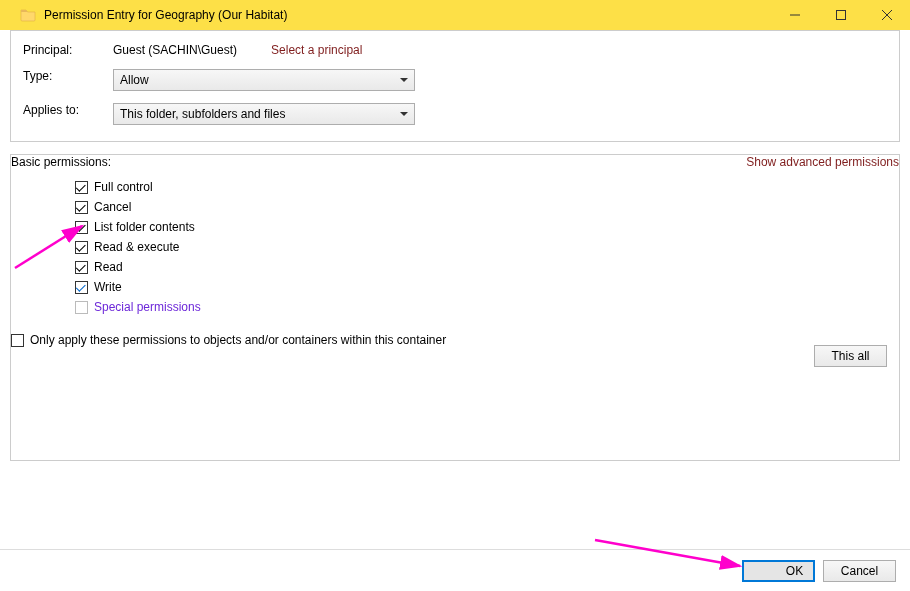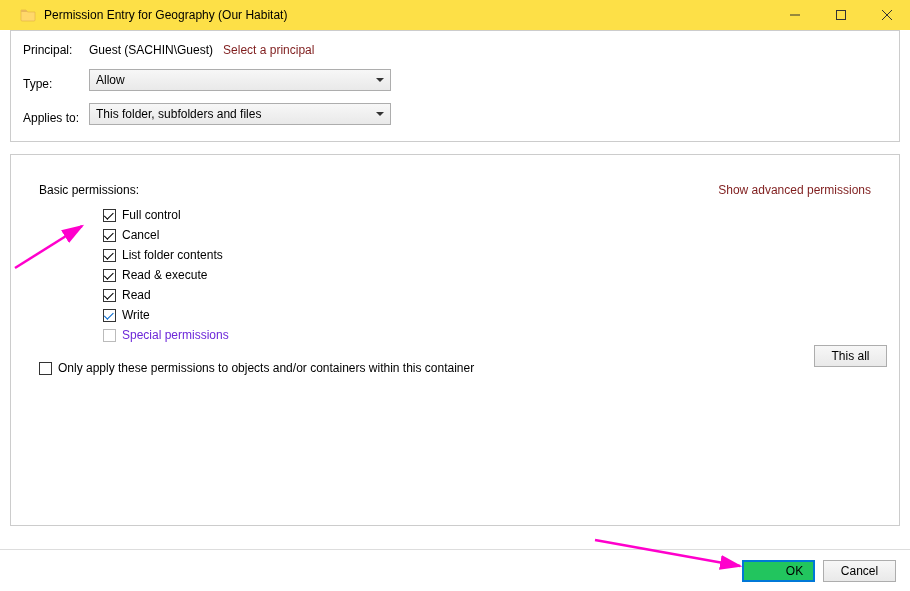--- a/index.html
+++ b/index.html
@@ -39,22 +39,23 @@
   padding: 0 10px 10px 10px;
 }
 .panel {
   border: 1px solid #ccc;
   background: #fff;
   padding: 12px 12px 16px 12px;
   margin-bottom: 12px;
 }
 .row {
   display: flex;
-  align-items: flex-end;
+  align-items: flex-start;
   margin-bottom: 12px;
+  gap: 24px;
 }
 .row .label {
   width: 66px;
   font-size: 12px;
 }
 .principal-val { margin-right: 10px; }
 .link {
   color: #7f1d1d;
   cursor: pointer;
 }
@@ -74,22 +75,22 @@
   right: 6px; top: 50%;
   transform: translateY(-50%);
   width: 0; height: 0;
   border-left: 4px solid transparent;
   border-right: 4px solid transparent;
   border-top: 4px solid #333;
 }
 .panel2 {
   border: 1px solid #ccc;
   background: #fff;
-  padding: 28px;
-  height: 372px;
+  padding: 0;
+  height: 307px;
   position: relative;
 }
 .bp-header {
   display: flex;
   justify-content: space-between;
   margin-bottom: 8px;
 }
 .perm-list {
   margin-left: 64px;
   margin-top: 2px;
@@ -157,21 +158,21 @@
   height: 22px;
   border: 1px solid #adadad;
   background: linear-gradient(#f7f7f7,#e9e9e9);
   display: flex; align-items: center; justify-content: center;
   font-size: 12px;
   padding: 0 4px;
 }
 .btn.ok {
   width: 73px;
   border: 2px solid #0078d7;
-  background: #22c55e;
+  background: #e5e5e5;
   padding-left: 36px;
 }
 .btn.cancel { width: 73px; }
 
 
 .arrow-anno {
   position: absolute;
   pointer-events: none;
 }
 .arrow-anno svg { overflow: visible; }

